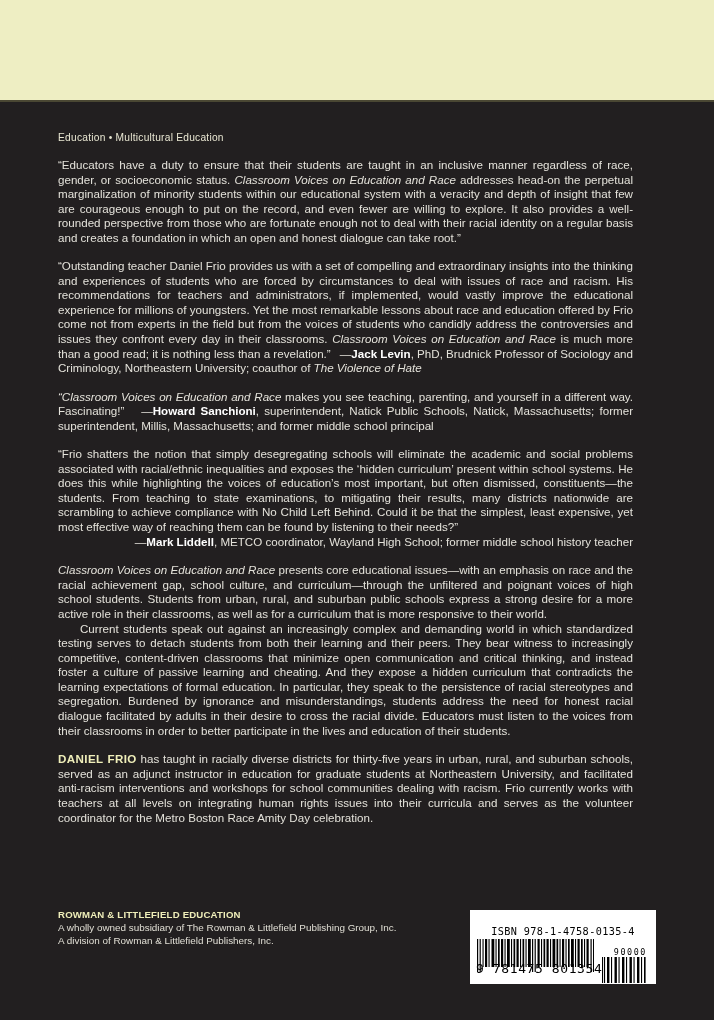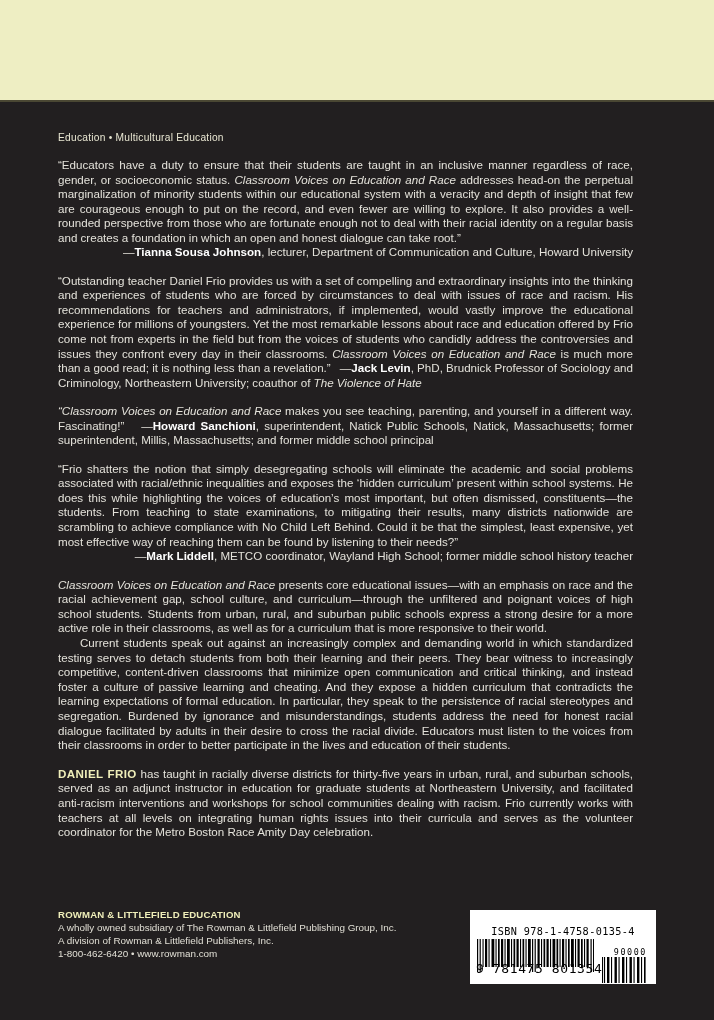--- a/index.html
+++ b/index.html
@@ -168,21 +168,20 @@
 
   <div class="top-band"></div>
   <div class="band-rule"></div>
 
   <div class="content">
 
     <div class="category">Education • Multicultural Education</div>
 
     <div class="blurb">
       <span>“Educators have a duty to ensure that their students are taught in an inclusive manner regardless of race, gender, or socioeconomic status. </span><span class="ttl">Classroom Voices on Education and Race</span><span> addresses head-on the perpetual marginalization of minority students within our educational system with a veracity and depth of insight that few are courageous enough to put on the record, and even fewer are willing to explore. It also provides a well-rounded perspective from those who are fortunate enough not to deal with their racial identity on a regular basis and creates a foundation in which an open and honest dialogue can take root.”</span>
-      <span class="attrib"><span>—</span><span class="who">Tianna Sousa Johnson</span><span>, lecturer, Department of Communication and Culture, Howard University</span></span>
     </div>
 
     <div class="blurb">
       <span>“Outstanding teacher Daniel Frio provides us with a set of compelling and extraordinary insights into the thinking and experiences of students who are forced by circumstances to deal with issues of race and racism. His recommendations for teachers and administrators, if implemented, would vastly improve the educational experience for millions of youngsters. Yet the most remarkable lessons about race and education offered by Frio come not from experts in the field but from the voices of students who candidly address the controversies and issues they confront every day in their classrooms. </span><span class="ttl">Classroom Voices on Education and Race</span><span> is much more than a good read; it is nothing less than a revelation.”  </span><span>—</span><span class="who">Jack Levin</span><span>, PhD, Brudnick Professor of Sociology and Criminology, Northeastern University; coauthor of </span><span class="ttl">The Violence of Hate</span>
     </div>
 
     <div class="blurb">
       <span class="ttl">“Classroom Voices on Education and Race</span><span> makes you see teaching, parenting, and yourself in a different way. Fascinating!”  </span><span>—</span><span class="who">Howard Sanchioni</span><span>, superintendent, Natick Public Schools, Natick, Massachusetts; former superintendent, Millis, Massachusetts; and former middle school principal</span>
     </div>
 
@@ -199,21 +198,20 @@
     <div class="bio" style="margin-top:14px">
       <span class="author-name">DANIEL FRIO</span><span> has taught in racially diverse districts for thirty-five years in urban, rural, and suburban schools, served as an adjunct instructor in education for graduate students at Northeastern University, and facilitated anti-racism interventions and workshops for school communities dealing with racism. Frio currently works with teachers at all levels on integrating human rights issues into their curricula and serves as the volunteer coordinator for the Metro Boston Race Amity Day celebration.</span>
     </div>
 
   </div>
 
   <div class="footer">
     <div class="pub-name">ROWMAN &amp; LITTLEFIELD EDUCATION</div>
     <div class="pub-line">A wholly owned subsidiary of The Rowman &amp; Littlefield Publishing Group, Inc.</div>
     <div class="pub-line">A division of Rowman &amp; Littlefield Publishers, Inc.</div>
-    <div class="pub-line">1-800-462-6420 • www.rowman.com</div>
   </div>
 
   <div class="barcode-box">
     <div class="isbn-text">ISBN 978-1-4758-0135-4</div>
     <div class="bars-row">
       <div class="ean-main">
         <svg class="bars" viewBox="0 0 118 33" preserveAspectRatio="none">
           <g fill="#000">
             <rect x="1" y="0" width="1.2" height="33"></rect>
               <rect x="3.6" y="0" width="1.2" height="33"></rect>

